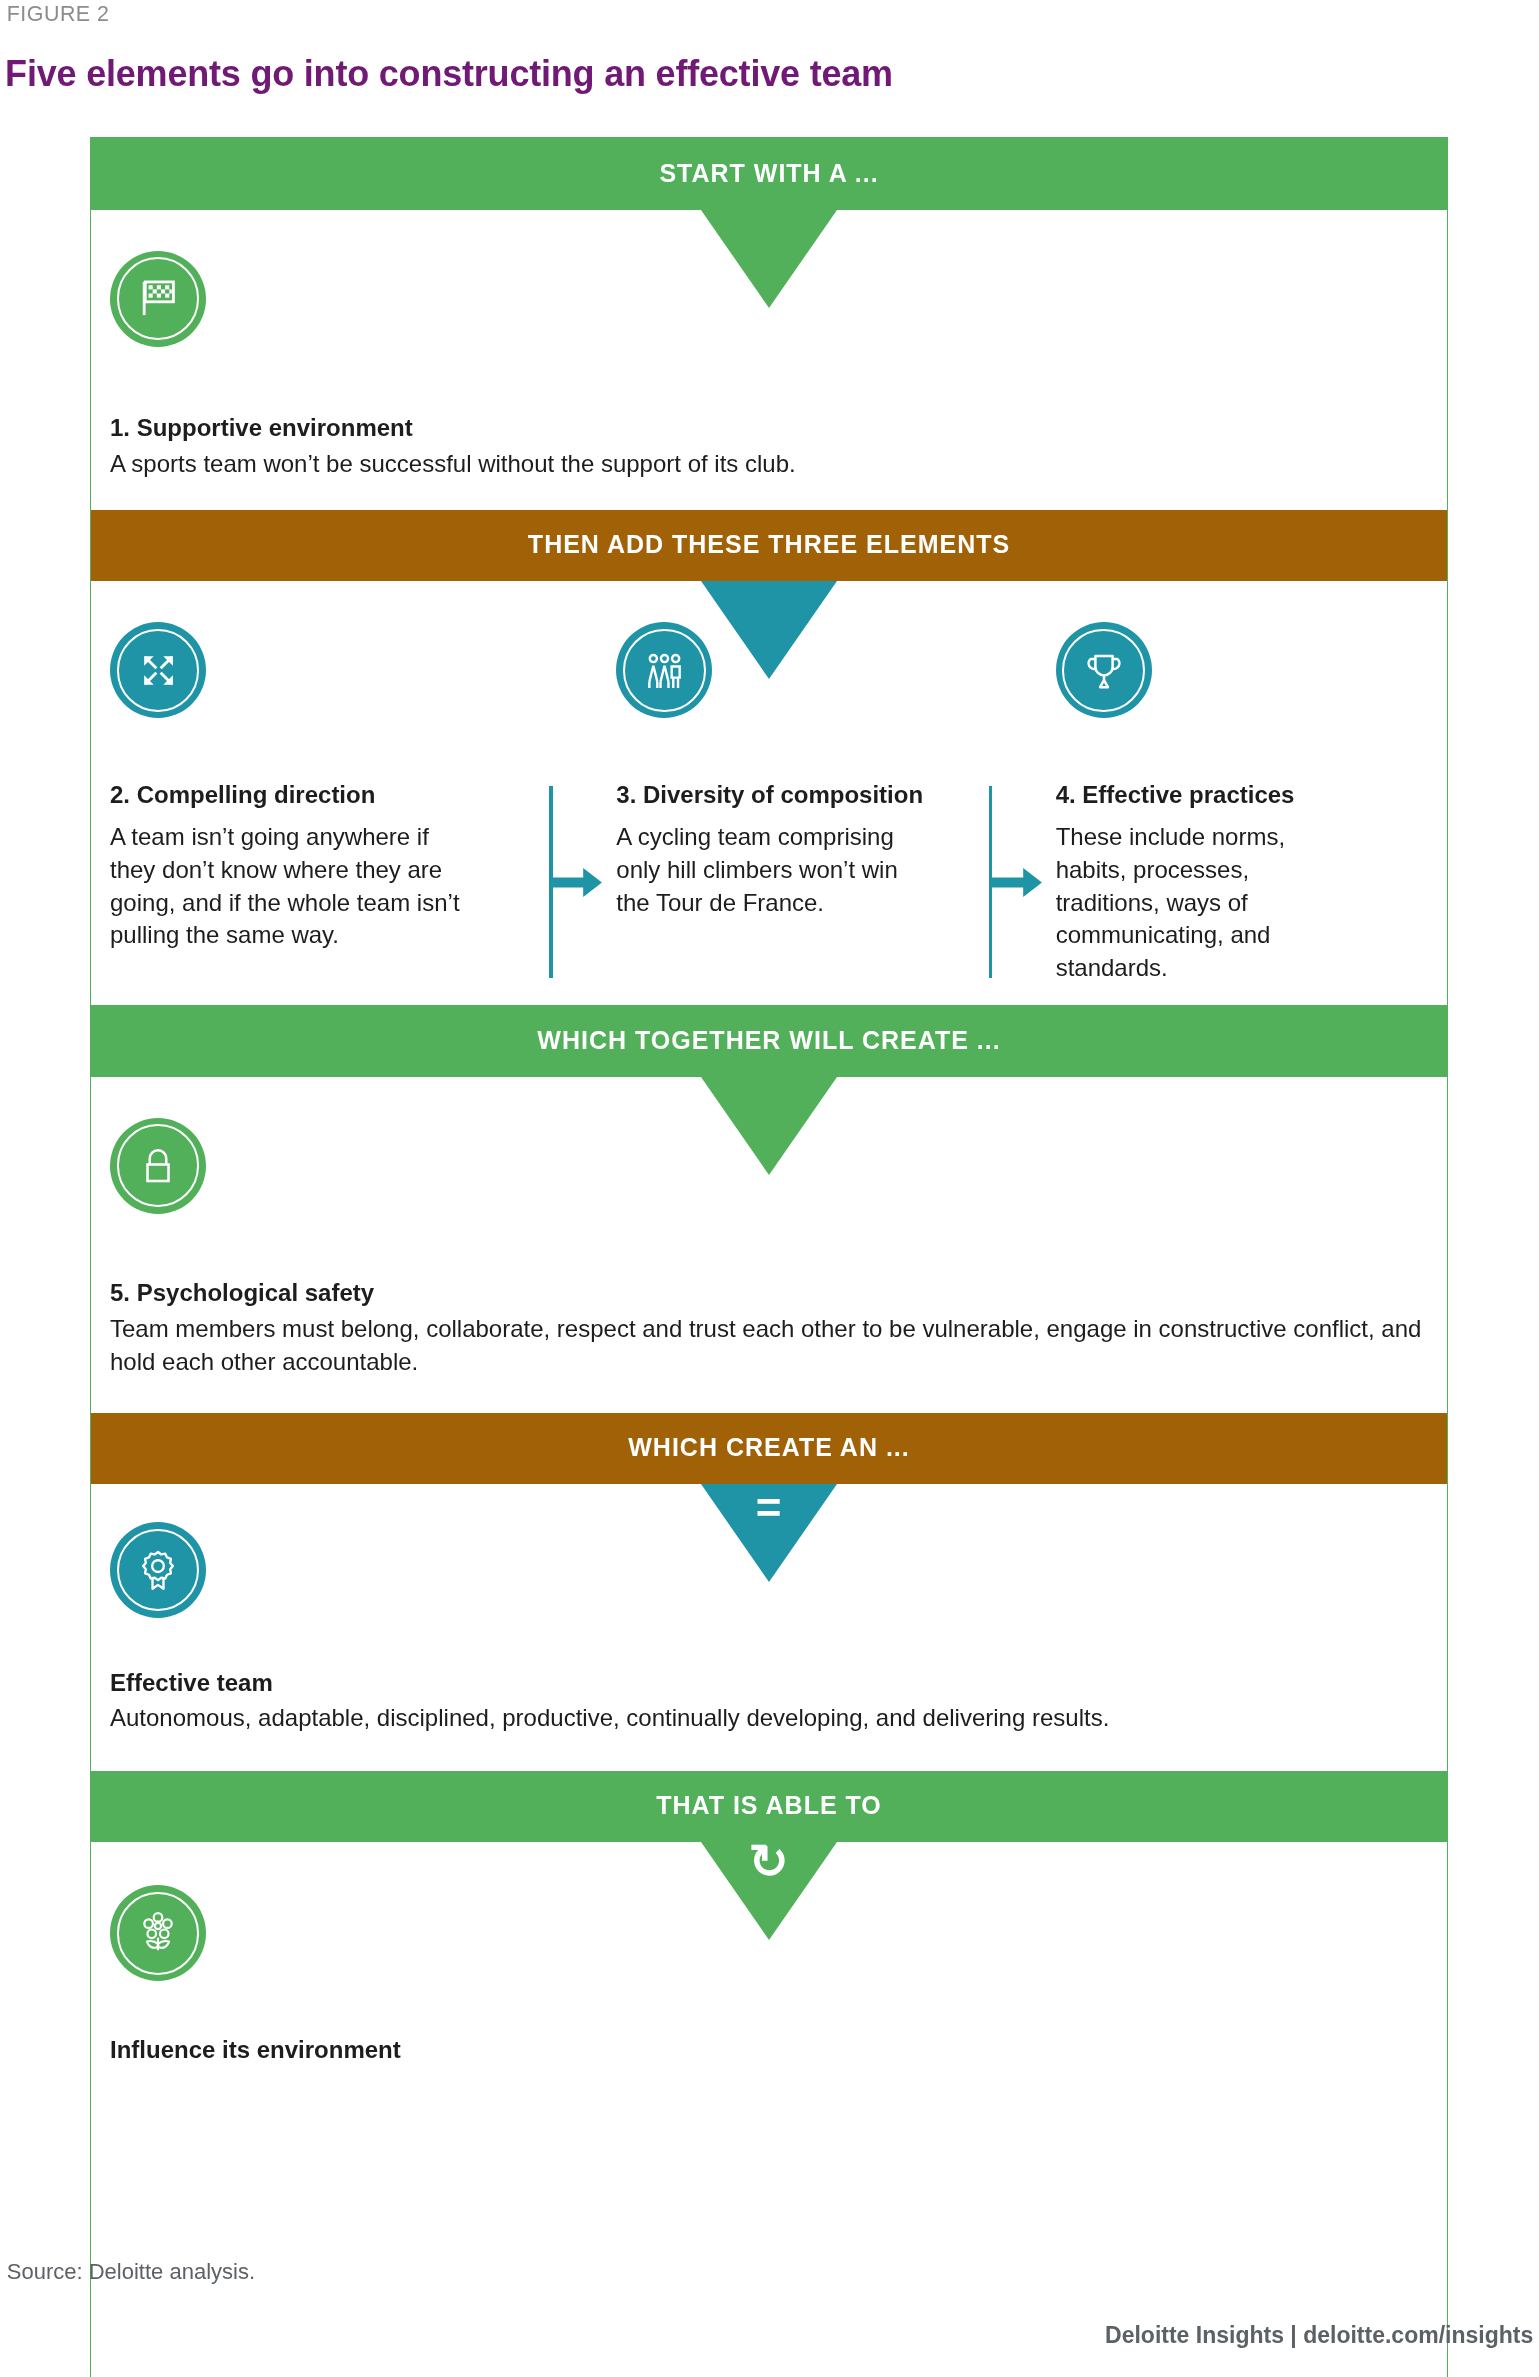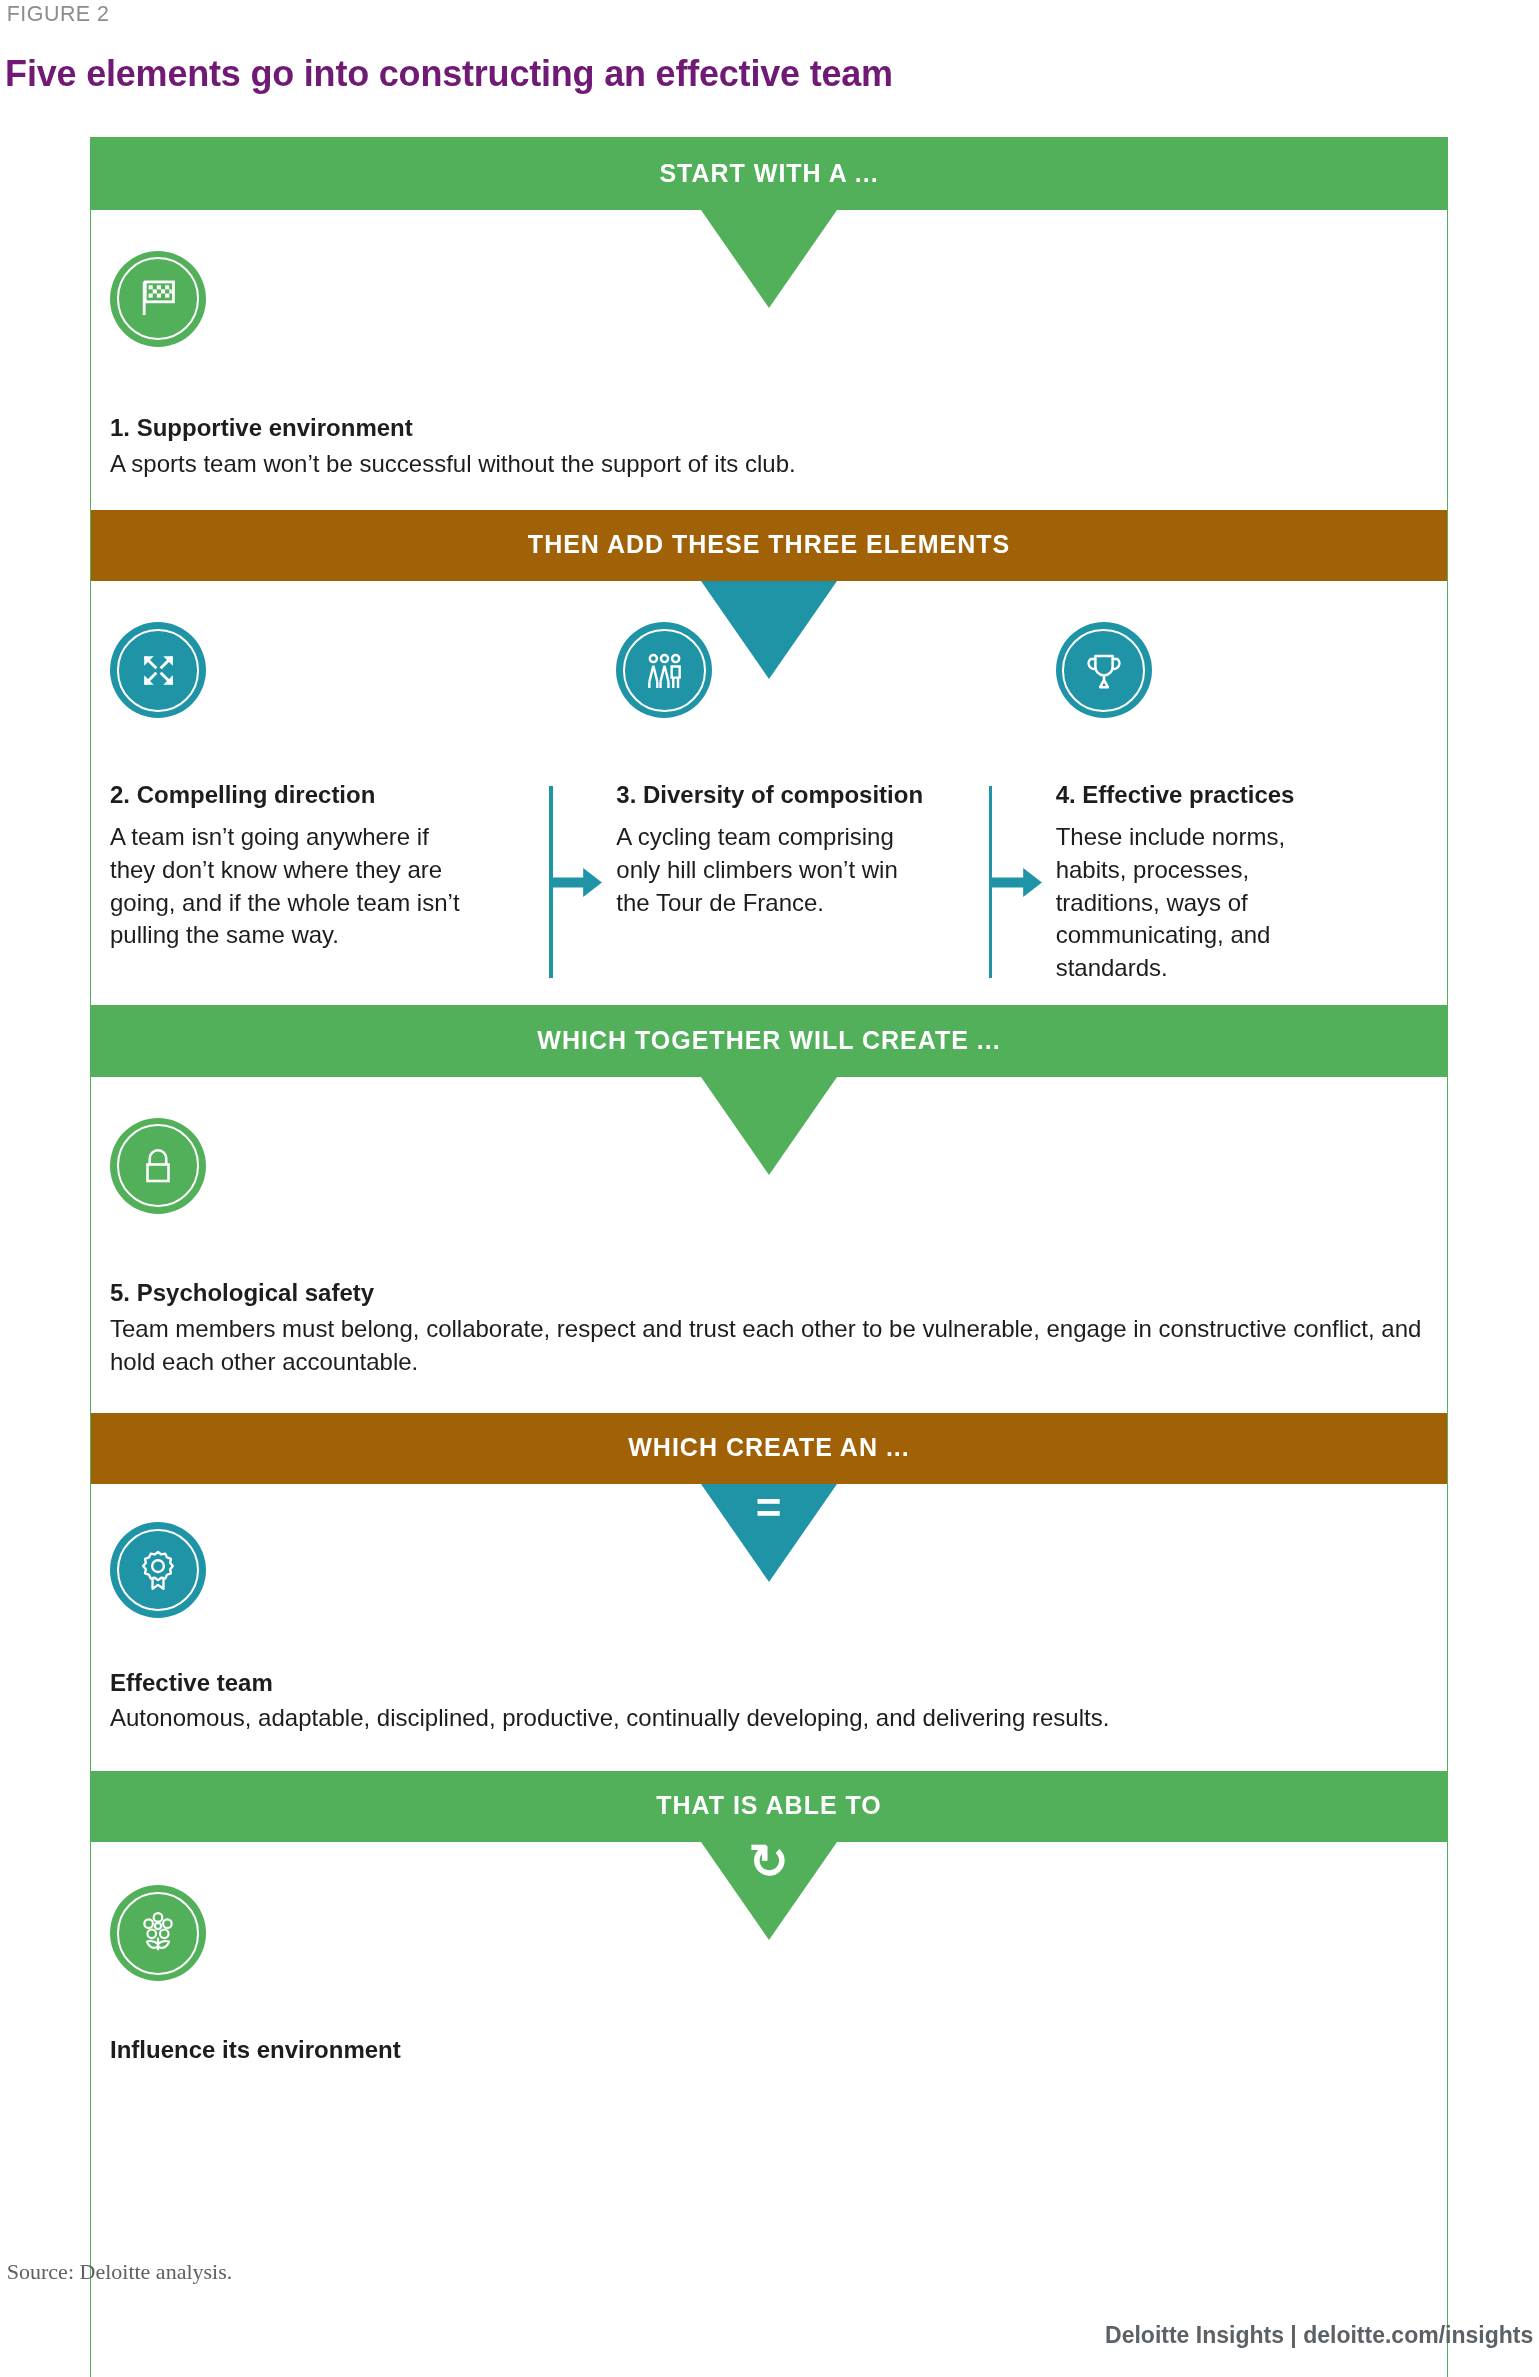--- a/index.html
+++ b/index.html
@@ -167,21 +167,21 @@
   .sec7 { padding: 43px 19px 51px 19px; }
   .sec7 .item-title { margin-top: 55px; }
 
   
   .source {
     position: absolute;
     left: 6.8px;
     top: 2259px;
     font-size: 22px;
     color: #5c6166;
-    font-family: Liberation Serif, serif;
+    font-family: Liberation Sans, sans-serif;
   }
   .brand {
     position: absolute;
     right: 6.8px;
     top: 2322px;
     font-size: 23px;
     font-weight: bold;
     color: #5c6166;
     font-family: "Liberation Sans", sans-serif;
   }

